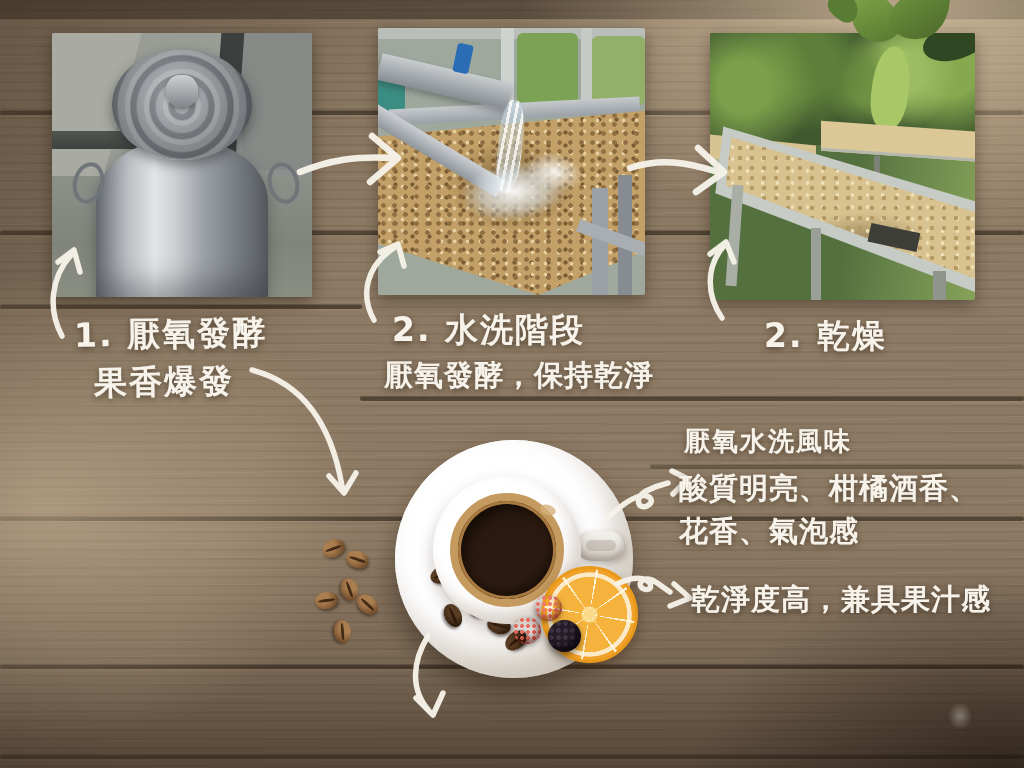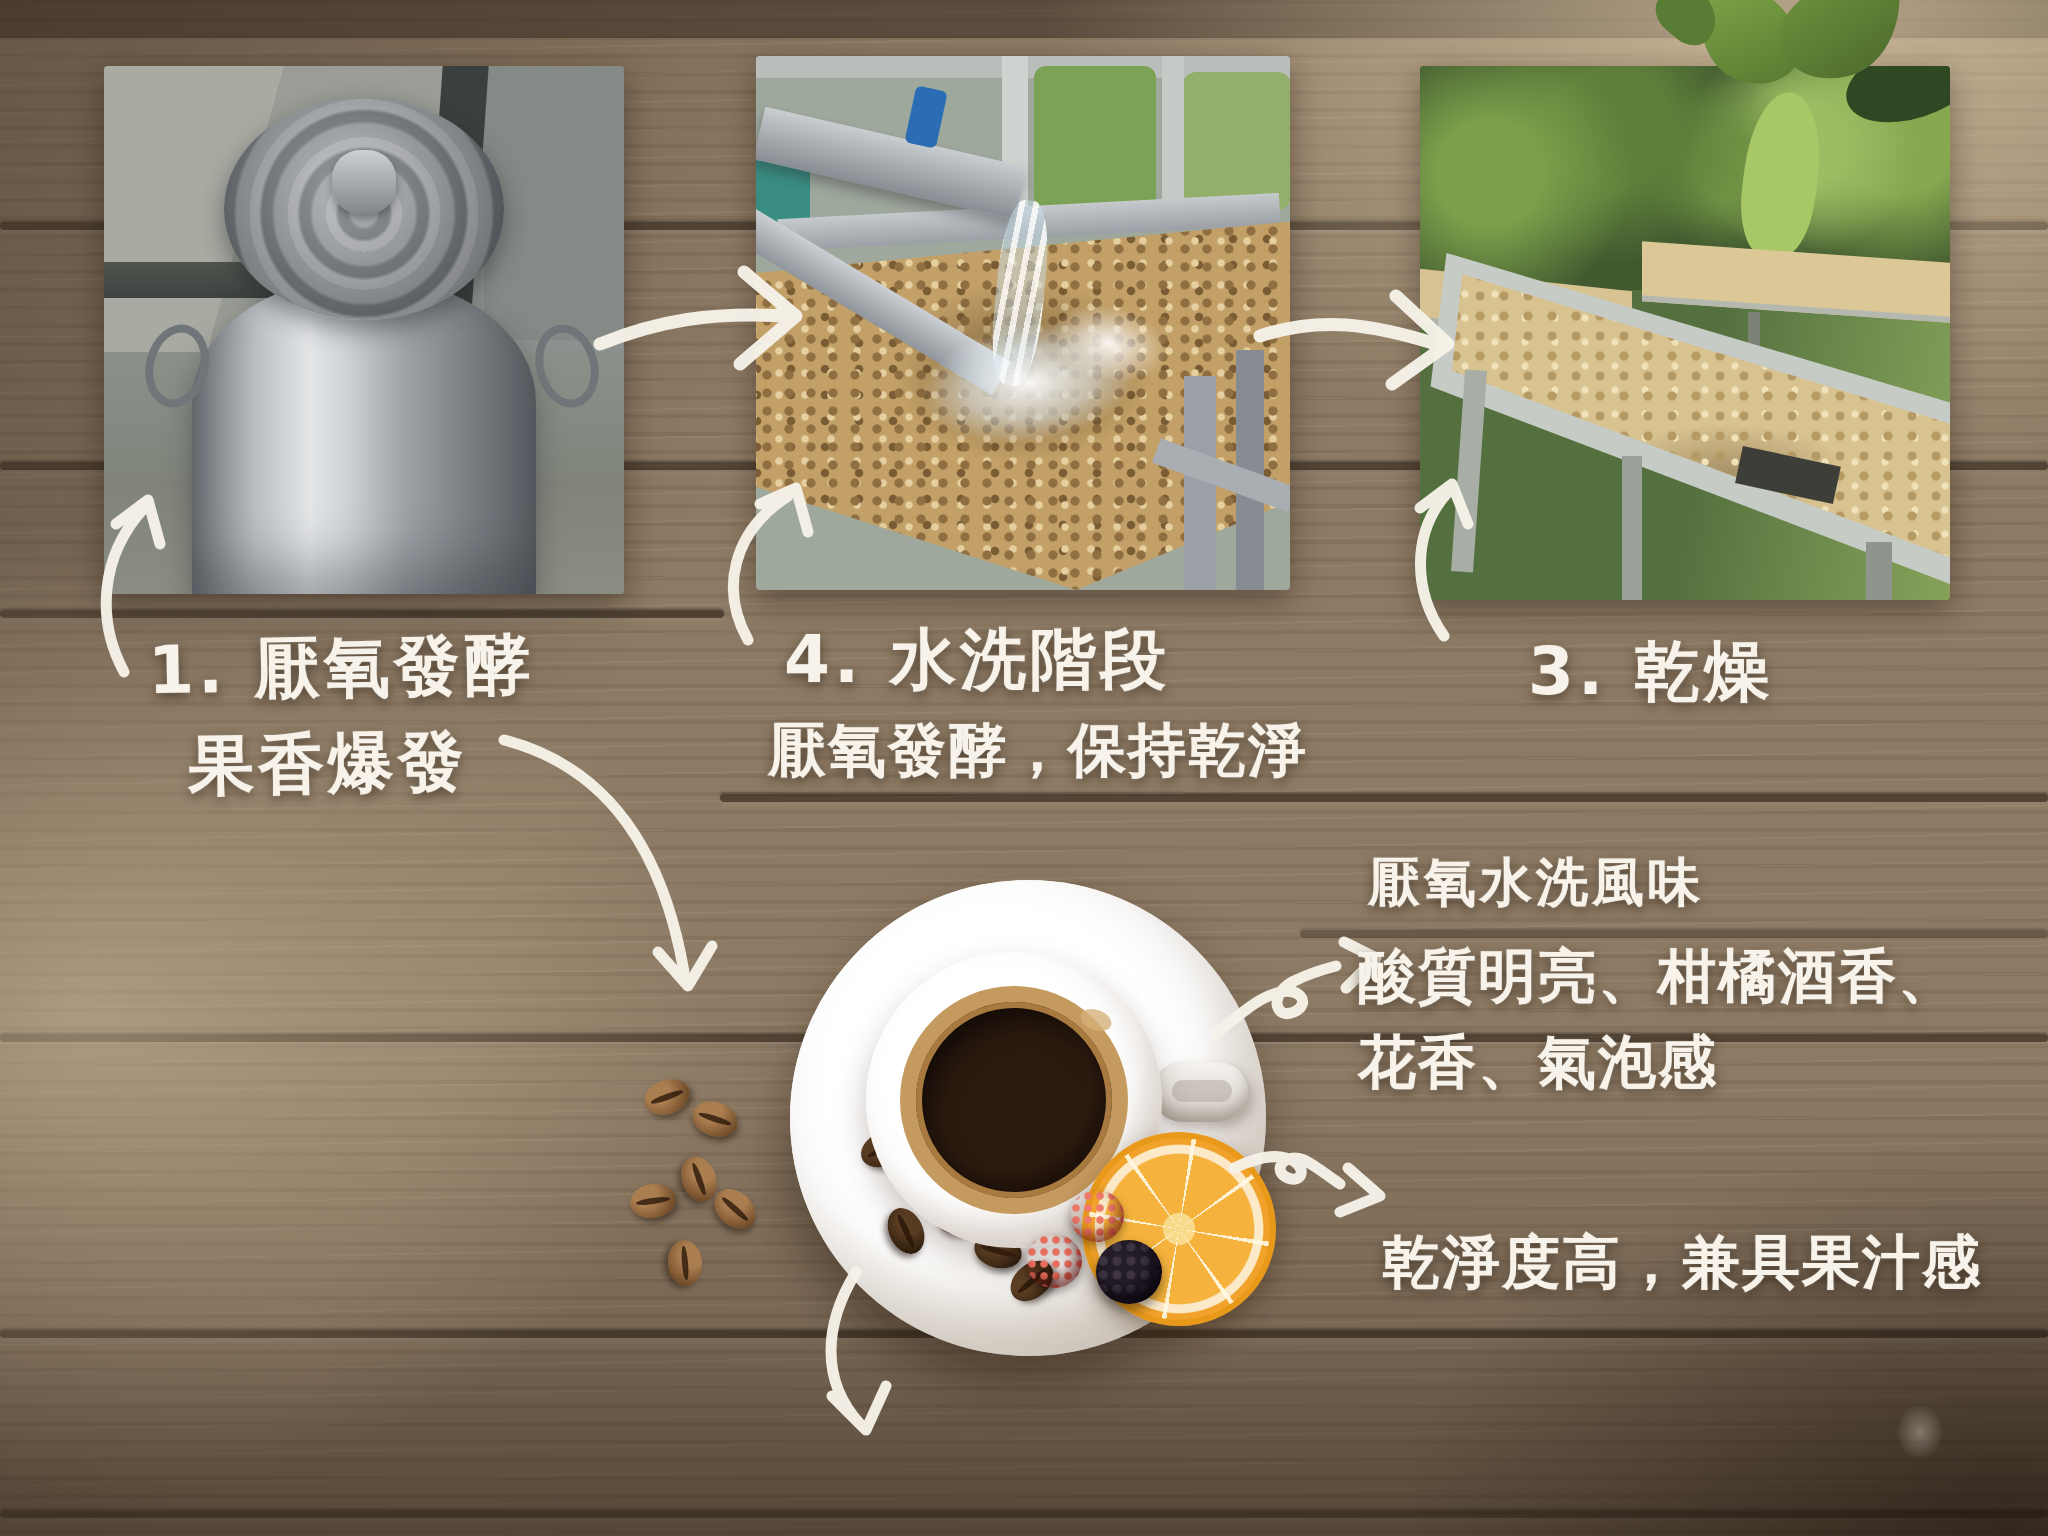--- a/index.html
+++ b/index.html
@@ -176,21 +176,21 @@
   .lbl{position:absolute;z-index:6;color:#f7f3ea;font-weight:700;white-space:nowrap;
     text-shadow:0 2px 6px rgba(35,22,10,.55), 0 0 1px rgba(255,255,255,.4);letter-spacing:2px;}
   .t1 {left:74px; top:312px;font-size:33px;transform:rotate(-1deg);}
   .t1b{left:94px; top:360px;font-size:33px;transform:rotate(-1deg);}
   .t2 {left:392px;top:308px;font-size:33px;}
   .t2b{left:384px;top:356px;font-size:29px;letter-spacing:1px;}
   .t3 {left:764px;top:314px;font-size:33px;}
   .tf {left:684px;top:424px;font-size:26px;}
   .tf1{left:679px;top:469px;font-size:29px;letter-spacing:1px;}
   .tf2{left:679px;top:512px;font-size:29px;letter-spacing:1px;}
-  .tc {left:691px;top:612px;font-size:29px;letter-spacing:1px;}
+  .tc {left:691px;top:580px;font-size:29px;letter-spacing:1px;}
   .ts {left:456px;top:699px;font-size:28px;letter-spacing:1px;}
   .faint-mark{position:absolute;left:948px;top:702px;width:24px;height:28px;z-index:6;border-radius:40%;
     background:radial-gradient(closest-side, rgba(245,240,228,.34), rgba(0,0,0,0));}
 </style>
 </head>
 <body>
 
 <div class="canvas">
   <div class="wood"></div>
 
@@ -292,22 +292,22 @@
     <path class="big" d="M 630 168 C 660 158 686 162 718 172 M 698 148 L 724 172 L 696 192"></path>
     <path d="M 722 318 C 706 295 706 266 724 246 M 710 254 L 726 242 L 734 262"></path>
     <path d="M 252 370 C 306 384 332 428 342 486 M 329 476 L 344 493 L 356 473"></path>
     <path d="M 608 517 C 620 507 628 500 637 497 C 650 492 656 502 647 506 C 638 510 634 498 646 491 C 652 488 660 485 668 483 M 672 471 L 688 479 L 673 494"></path>
     <path d="M 617 584 C 628 579 636 577 643 579 C 654 582 652 592 644 589 C 636 586 641 576 652 580 C 658 583 664 588 670 592 M 674 584 L 690 598 L 670 606"></path>
     <path d="M 428 636 C 412 662 410 690 430 712 M 416 698 L 433 715 L 443 693"></path>
   </svg>
 
   <div class="lbl t1">1. 厭氧發酵</div>
   <div class="lbl t1b">果香爆發</div>
-  <div class="lbl t2">4. 水洗階段</div>
+  <div class="lbl t2">2. 水洗階段</div>
   <div class="lbl t2b">厭氧發酵，保持乾淨</div>
-  <div class="lbl t3">3. 乾燥</div>
+  <div class="lbl t3">2. 乾燥</div>
   <div class="lbl tf">厭氧水洗風味</div>
   <div class="lbl tf1">酸質明亮、柑橘酒香、</div>
   <div class="lbl tf2">花香、氣泡感</div>
   <div class="lbl tc">乾淨度高，兼具果汁感</div>
 
   <div class="faint-mark"></div>
 </div>
 
 </body></html>

